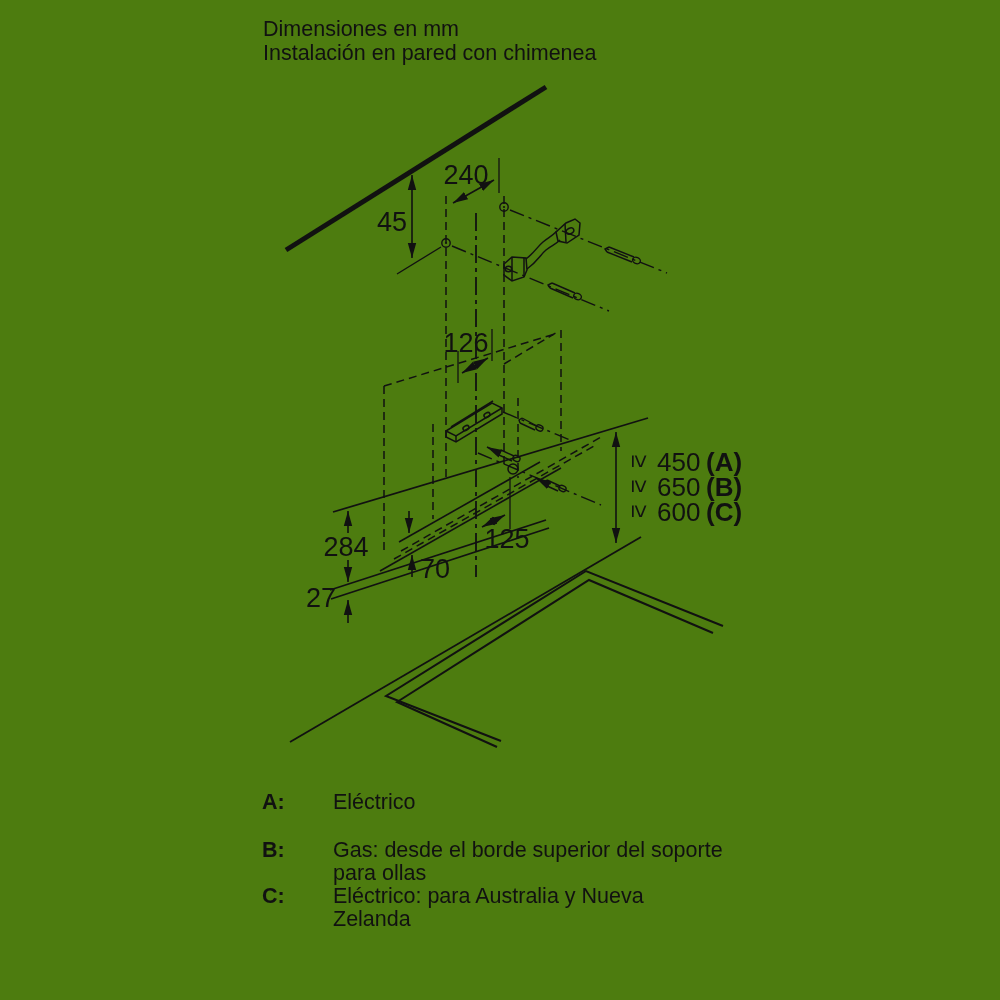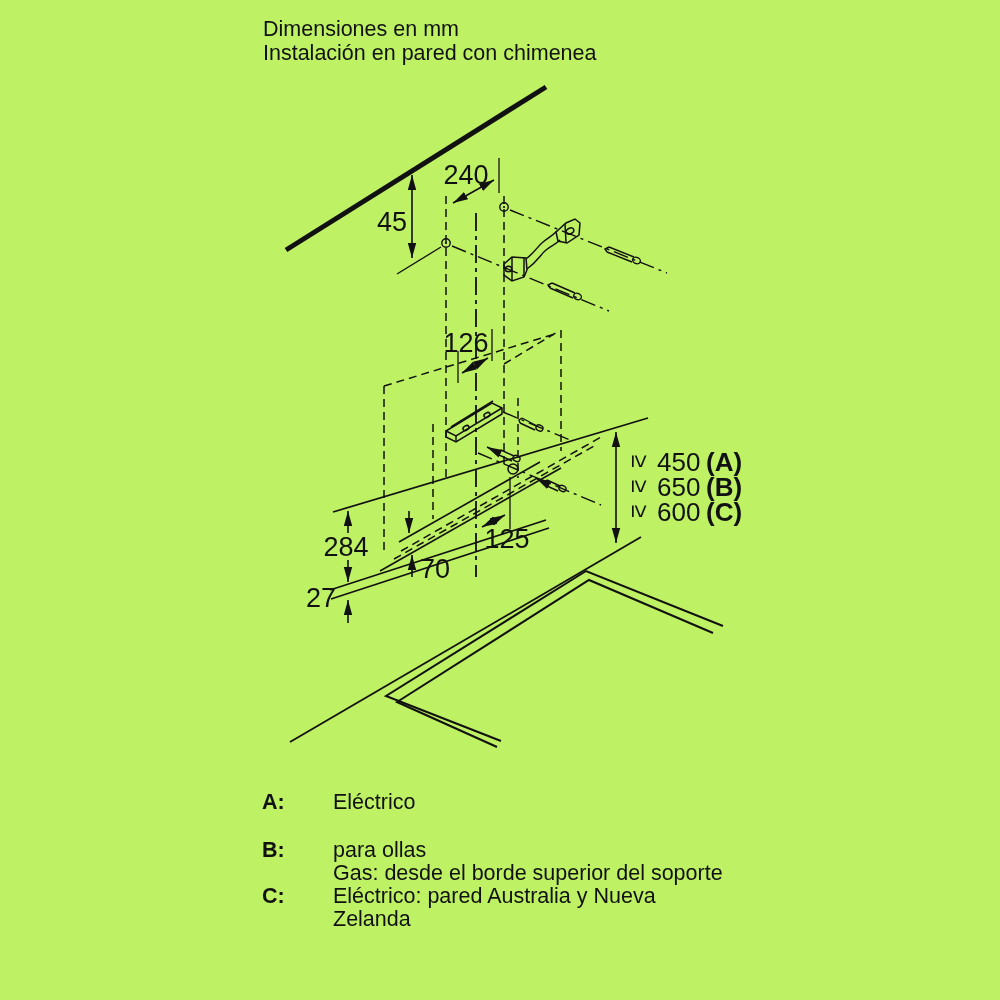--- a/index.html
+++ b/index.html
@@ -1,16 +1,16 @@
 <!DOCTYPE html>
 <html><head>
 <meta charset="utf-8">
 <style>
   html,body{margin:0;padding:0;background:#fff;}
-  .canvas{position:relative;width:1000px;height:1000px;background:#bef264;overflow:hidden;
+  .canvas{position:relative;width:1000px;height:1000px;background:#4d7c0f;overflow:hidden;
           font-family:"Liberation Sans", sans-serif;color:#111;}
   .titleblock{position:absolute;left:263px;top:18px;font-size:21.5px;line-height:23.5px;}
   .titleblock .t2{font-weight:normal;}
   .legend{position:absolute;left:0;top:0;width:1000px;height:1000px;pointer-events:none;}
   .legend-item{position:absolute;left:262px;display:flex;font-size:21.5px;line-height:23px;}
   .legend-item .key{font-weight:bold;width:31px;flex:0 0 31px;}
   .legend-item .ltext div{white-space:nowrap;margin-left:40px;}
   svg{position:absolute;left:0;top:0;}
   svg text{font-family:"Liberation Sans", sans-serif;fill:#111;stroke:none;}
   .dimtxt{font-size:27px;}
@@ -185,26 +185,26 @@
   <div class="legend">
     <div class="legend-item" style="top:791px">
       <span class="key">A:</span>
       <div class="ltext">
         <div>Eléctrico</div>
       </div>
     </div>
     <div class="legend-item" style="top:839px">
       <span class="key">B:</span>
       <div class="ltext">
+        <div>Gas: desde el borde superior del soporte</div>
         <div>para ollas</div>
-        <div>Gas: desde el borde superior del soporte</div>
       </div>
     </div>
     <div class="legend-item" style="top:885px">
       <span class="key">C:</span>
       <div class="ltext">
-        <div>Eléctrico: pared Australia y Nueva</div>
+        <div>Eléctrico: para Australia y Nueva</div>
         <div>Zelanda</div>
       </div>
     </div>
   </div>
 
 </div>
 
 </body></html>

